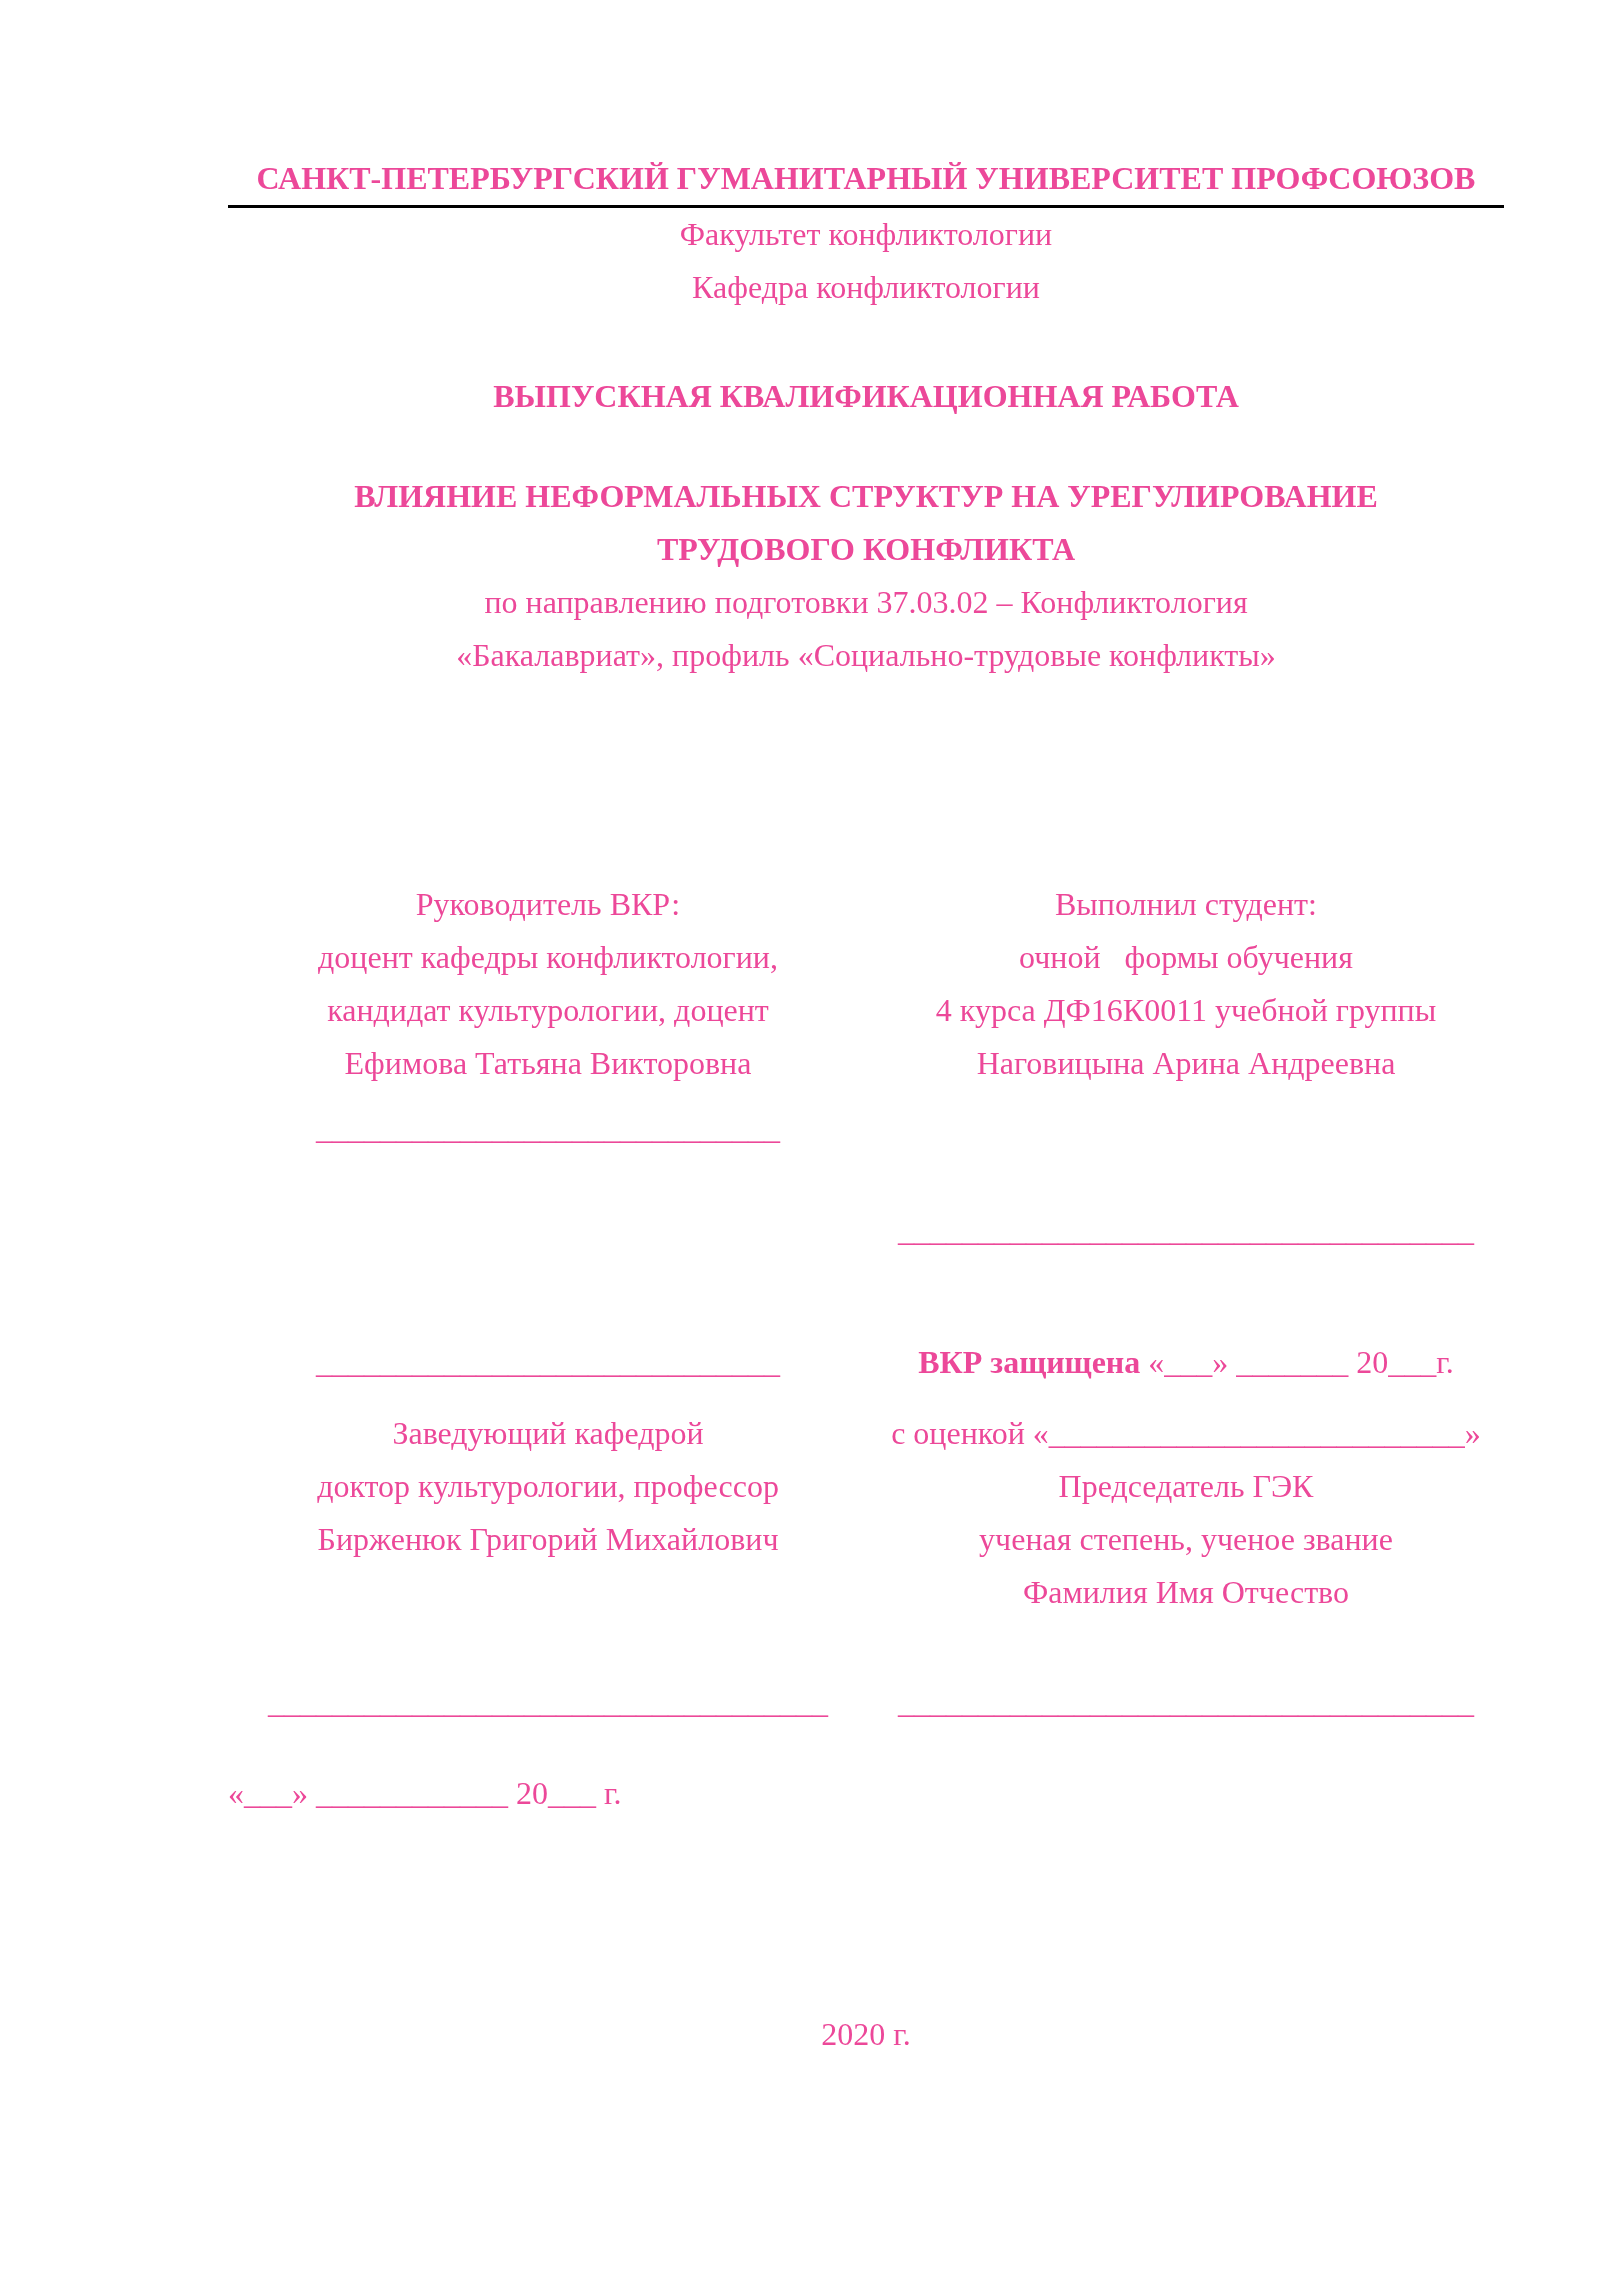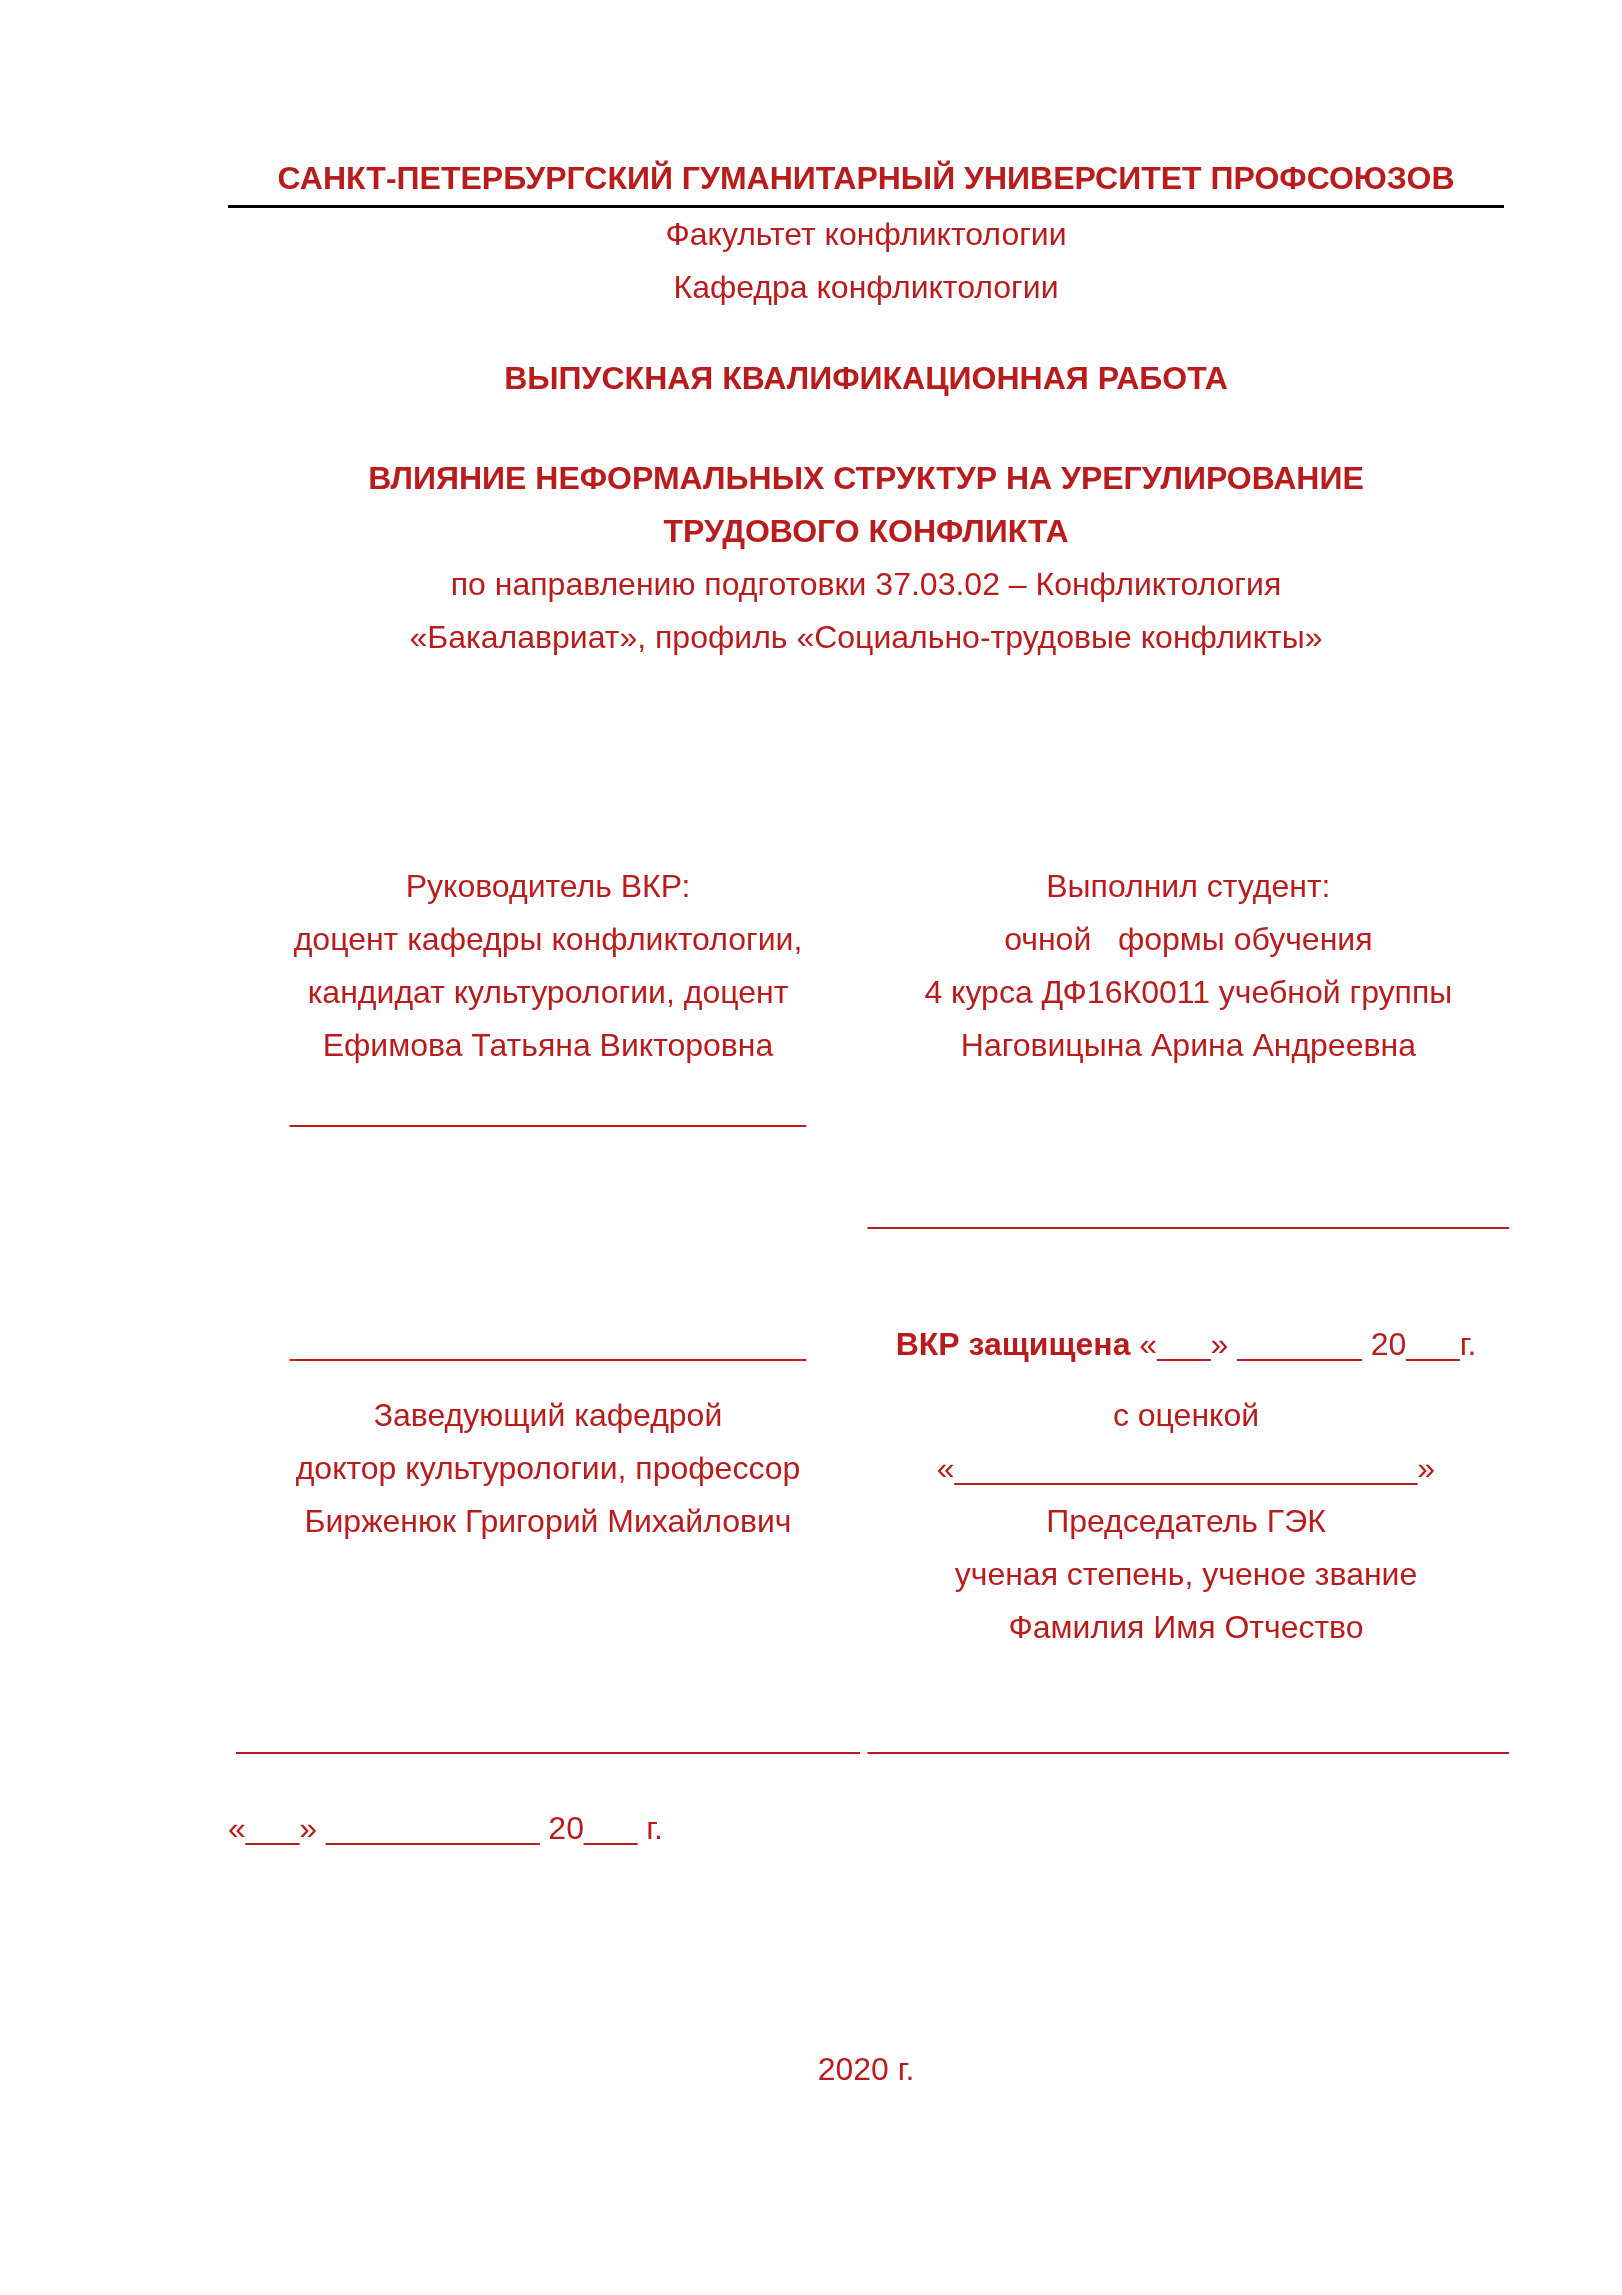--- a/index.html
+++ b/index.html
@@ -7,36 +7,36 @@
     padding: 0;
     background: #ffffff;
   }
   .page {
     position: relative;
     width: 1623px;
     height: 2295px;
     background: #ffffff;
     box-sizing: border-box;
     padding: 152px 119px 0 228px;
-    font-family: Liberation Sans, sans-serif;
+    font-family: Liberation Serif, serif;
     font-size: 32px;
     line-height: 53px;
-    color: #b91c1c;
+    color: #ec4899;
   }
   .center { text-align: center; }
   .right  { text-align: center; }
   .bold   { font-weight: bold; }
   .pre    { white-space: pre-wrap; }
 
   .rule {
     border-bottom: 3.1px solid #000000;
     height: 0;
   }
 
-  .title-block { margin-top: 38px; }
+  .title-block { margin-top: 56px; }
   .thesis-title { margin-top: 47px; }
 
   .cols {
     display: grid;
     grid-template-columns: 640px 1fr;
     text-align: center;
   }
   .section-1 { margin-top: 196px; }
   .sig-supervisor { margin-top: 11.8px; }
   .sig-student { margin-top: 114px; }

